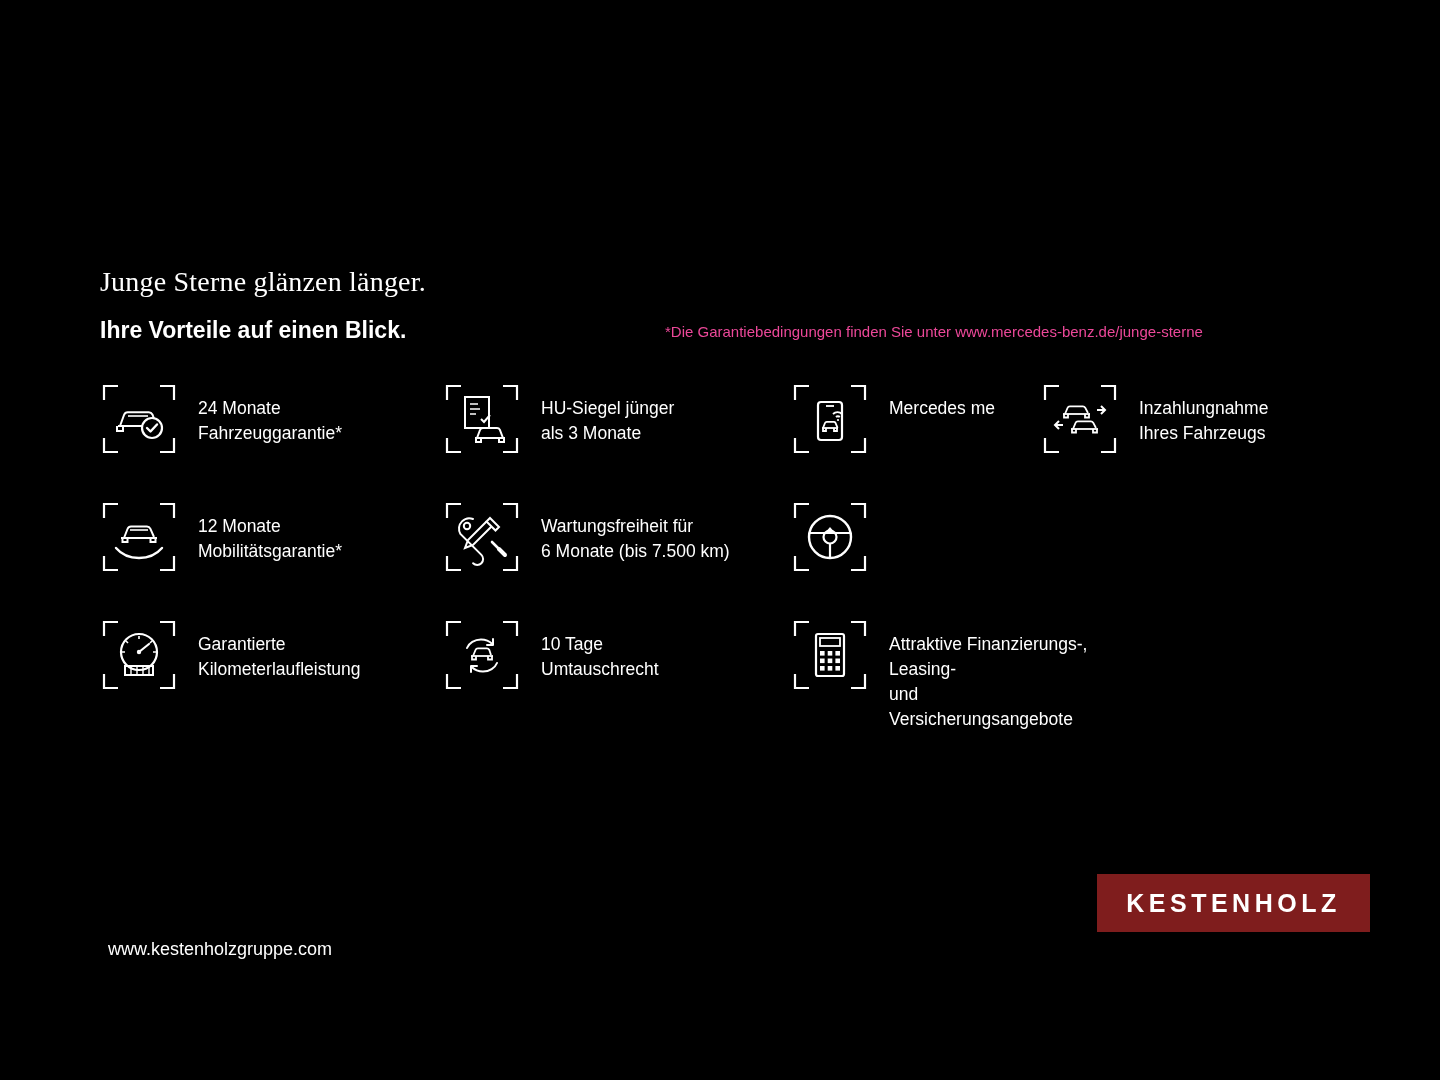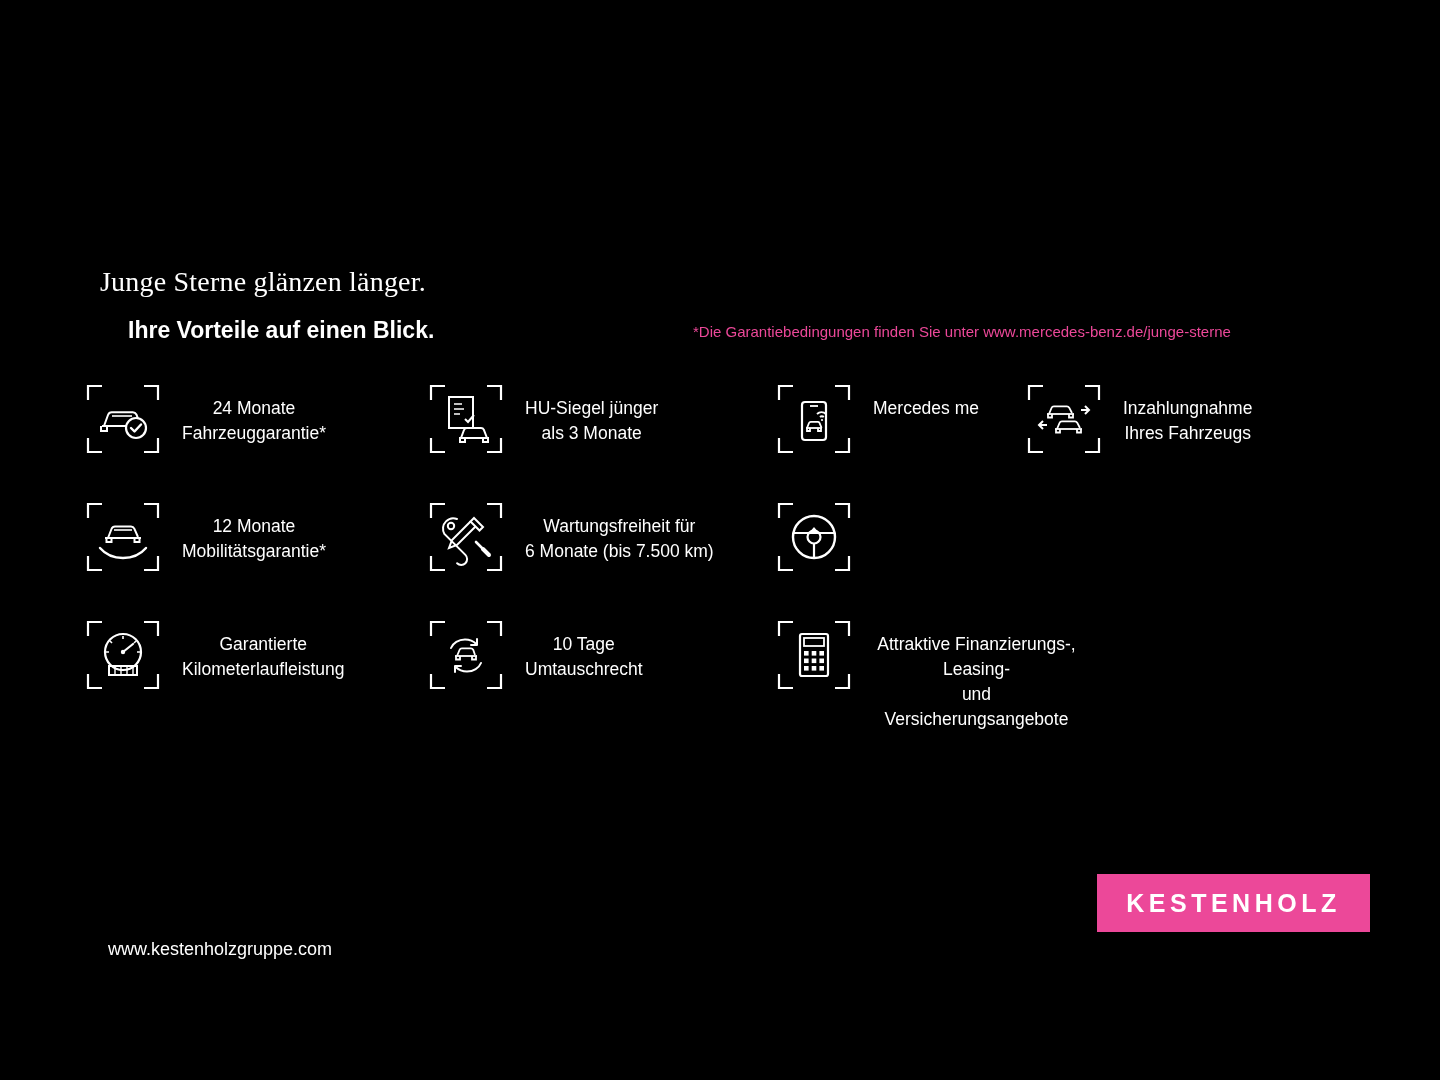--- a/index.html
+++ b/index.html
@@ -35,21 +35,20 @@
     font-weight: 400;
     letter-spacing: 0.2px;
     color: #ffffff;
     margin: 0;
     white-space: nowrap;
   }
   .subline-row {
     display: flex;
     align-items: flex-end;
     margin-top: 10px;
-    margin-left: 28px;
   }
   .subheadline {
     font-size: 23px;
     line-height: 28px;
     font-weight: 700;
     color: #ffffff;
     white-space: nowrap;
     width: 565px;
   }
   .footnote {
@@ -57,24 +56,23 @@
     line-height: 20px;
     font-weight: 400;
     color: #ec4899;
     white-space: nowrap;
     padding-bottom: 2px;
   }
 
   
   .grid {
     position: absolute;
-    left: 84px;
+    left: 100px;
     top: 380px;
     width: 1260px;
-    text-align: center;
   }
   .grid-row {
     display: flex;
     align-items: flex-start;
     height: 118px;
   }
   .cell {
     display: flex;
     align-items: flex-start;
   }
@@ -107,21 +105,21 @@
     padding-top: 16px;
   }
 
   
   .logo {
     position: absolute;
     left: 1097px;
     top: 874px;
     width: 273px;
     height: 58px;
-    background: #ec4899;
+    background: #7f1d1d;
     display: flex;
     align-items: center;
     justify-content: center;
   }
   .logo-text {
     font-size: 25px;
     font-weight: 700;
     letter-spacing: 4.5px;
     color: #ffffff;
   }

